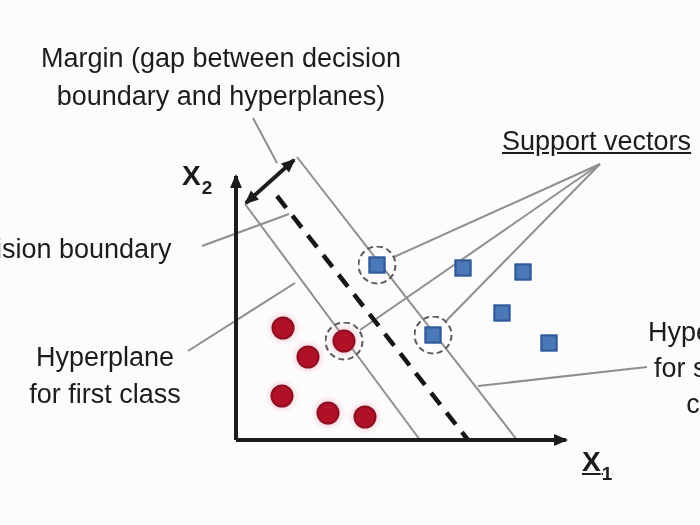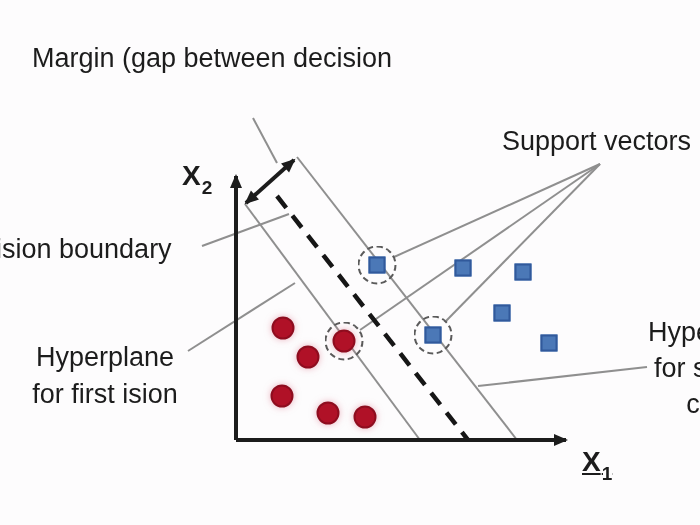--- a/index.html
+++ b/index.html
@@ -78,27 +78,27 @@
       <div class="dot" style="left: 328px; top: 413px;"></div>
       <div class="dot" style="left: 365px; top: 417px;"></div>
       <div class="sq" style="left: 377px; top: 265px;"></div>
       <div class="sq" style="left: 463px; top: 268px;"></div>
       <div class="sq" style="left: 523px; top: 272px;"></div>
       <div class="sq" style="left: 502px; top: 313px;"></div>
       <div class="sq" style="left: 433px; top: 335px;"></div>
       <div class="sq" style="left: 549px; top: 343px;"></div>
     </div>
 
-  <div class="lbl center" style="left:12px;top:39px;width:400px;text-align:center;"><span>Margin (gap between decision</span><br></div>
+  <div class="lbl center" style="left:21px;top:39px;width:400px;text-align:center;"><span>Margin (gap between decision</span><br><span>boundary and hyperplanes)</span></div>
 
-  <div class="lbl" style="left:502px;top:122px;">Support vectors</div>
+  <div class="lbl" style="left:502px;top:122px;text-decoration:underline;">Support vectors</div>
 
   <div class="lbl" style="left:-4px;top:230px;">ision boundary</div>
 
-  <div class="lbl center" style="left:8px;top:339px;width:194px;line-height:37px;"><span>Hyperplane</span><br><span>for first ision</span></div>
+  <div class="lbl center" style="left:8px;top:339px;width:194px;line-height:37px;"><span>Hyperplane</span><br><span>for first class</span></div>
 
   <div class="lbl center" style="left:642px;top:314px;width:150px;line-height:36px;"><span>Hyperplane</span><br><span>for second</span><br><span>class</span></div>
 
   <div class="axis-lbl" style="left:182px;top:160px;"><span>X</span><sub>2</sub></div>
 
   <div class="axis-lbl" style="left:582px;top:446px;text-decoration:underline;"><span>X</span><sub>1</sub></div>
 
 </div>
 
 </body></html>

